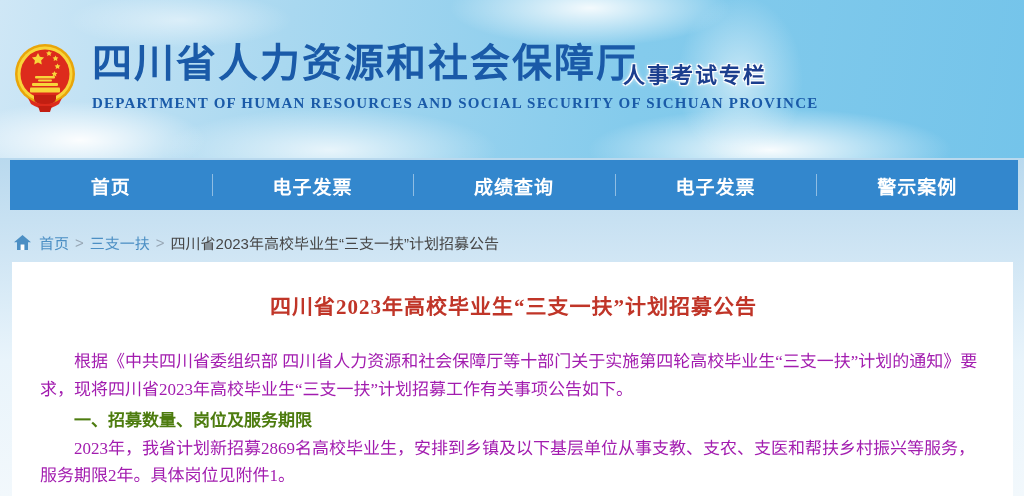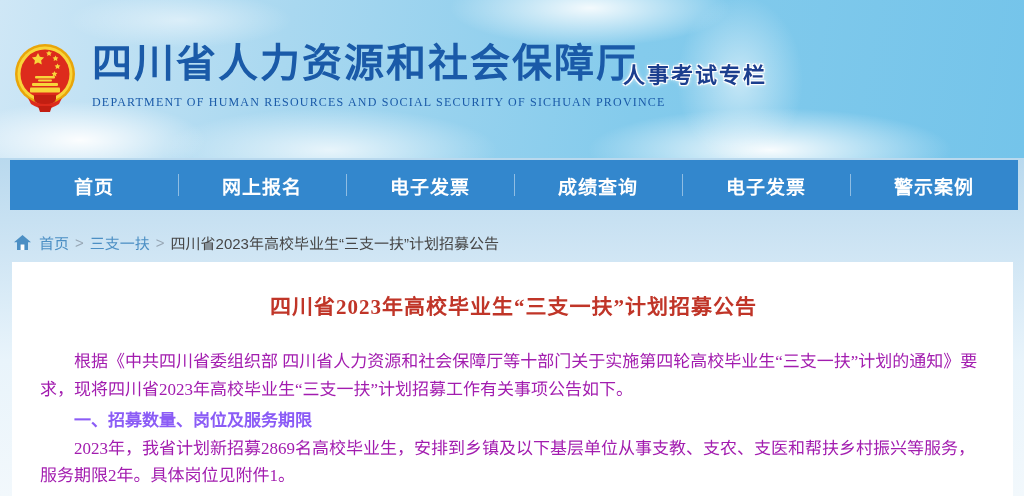--- a/index.html
+++ b/index.html
@@ -25,21 +25,21 @@
   .emblem { position: absolute; left: 14px; top: 40px; width: 62px; height: 78px; }
   .org-titles { position: absolute; left: 92px; top: 42px; width: 520px; }
   .org-name {
     font-family: "Liberation Serif", serif;
     font-size: 40px; font-weight: bold; letter-spacing: 2px;
     color: #1a5aa8; white-space: nowrap; line-height: 1.1;
   }
   .org-name-en {
     margin-top: 9px;
     font-family: "Liberation Serif", serif;
-    font-size: 12px; font-weight: normal; letter-spacing: 1.2px;
+    font-size: 15px; font-weight: bold; letter-spacing: 1.2px;
     color: #1a5aa8; white-space: nowrap;
   }
   .section-label {
     position: absolute; left: 616px; top: 57px;
     font-size: 22px; font-weight: bold; letter-spacing: 2px;
     color: #1c3e8e;
     text-shadow: 0 0 3px #fff, 0 0 5px #fff, 1px 1px 0 #fff, -1px -1px 0 #fff, 1px -1px 0 #fff, -1px 1px 0 #fff;
     white-space: nowrap;
     margin-left: 7px;
   }
@@ -92,21 +92,21 @@
     color: #c03528; font-size: 21px; font-weight: bold;
     letter-spacing: 1px; line-height: 26px;
     margin: 0 0 28px 0;
   }
   .article-p {
     margin: 0; text-indent: 2em;
     font-size: 17px; line-height: 27.5px; color: #a21caf;
   }
   .article-h {
     margin: 4px 0 0 0; text-indent: 2em;
-    font-size: 17px; line-height: 27.5px; color: #8b5cf6; font-weight: bold;
+    font-size: 17px; line-height: 27.5px; color: #4d7c0f; font-weight: bold;
   }
 </style>
 </head>
 <body>
 
 <div class="header">
   <svg class="emblem" viewBox="0 0 62 78" xmlns="http://www.w3.org/2000/svg">
 
     <circle cx="31" cy="34" r="30" fill="#e9a50a"></circle>
     <circle cx="31" cy="34" r="27.5" fill="#f8d53a"></circle>
@@ -135,21 +135,20 @@
     <div class="org-name-en">DEPARTMENT OF HUMAN RESOURCES AND SOCIAL SECURITY OF SICHUAN PROVINCE</div>
   </div>
 
   <div class="section-label">人事考试专栏</div>
 </div>
 
 <div class="page-lower">
 
   <div class="navbar">
     <a class="nav-item">首页</a>
-    <a class="nav-item">网上报名</a>
     <a class="nav-item">电子发票</a>
     <a class="nav-item">成绩查询</a>
     <a class="nav-item">电子发票</a>
     <a class="nav-item">警示案例</a>
   </div>
 
   <div class="breadcrumb">
     <svg class="home-icon" viewBox="0 0 17 16" xmlns="http://www.w3.org/2000/svg">
       <path d="M8.5 0 L17 7.2 H14 V15 H3 V7.2 H0 Z" fill="#4c8fc4"></path>
       <rect x="6.6" y="9.5" width="3.8" height="5.5" fill="#ffffff"></rect>

